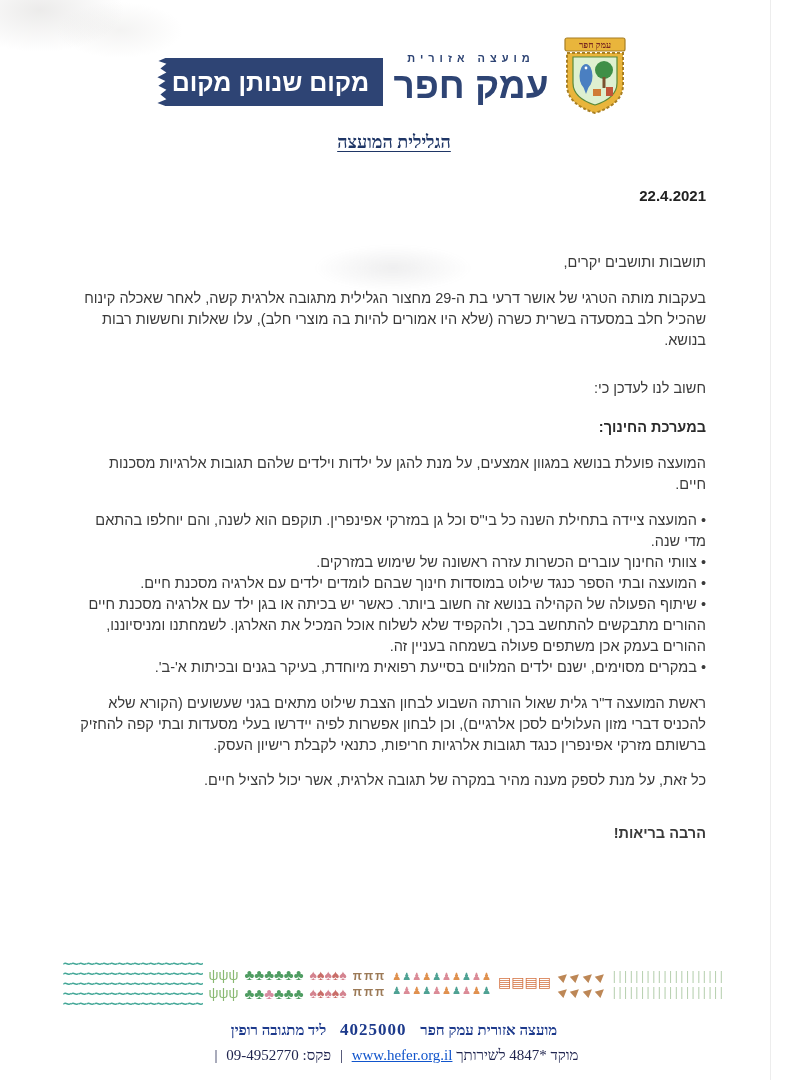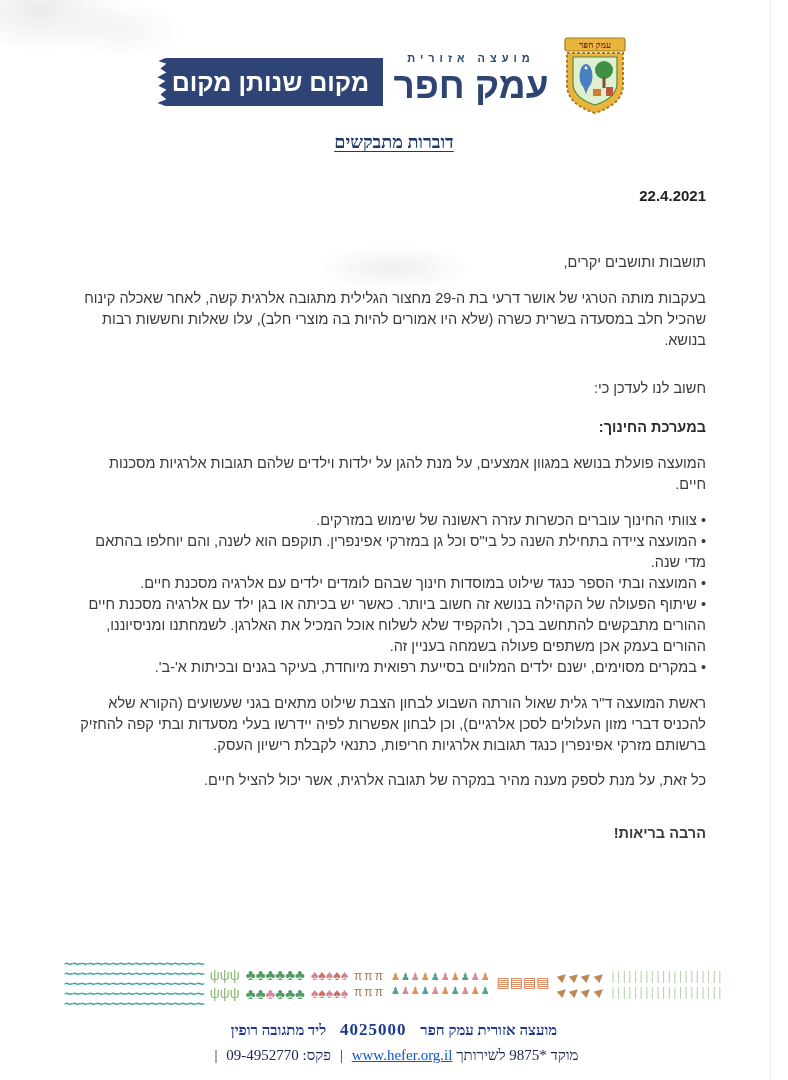--- a/index.html
+++ b/index.html
@@ -53,21 +53,21 @@
   
   .strip{
     position:absolute;left:0;right:0;bottom:64px;
     width:700px;margin:0 auto;display:flex;align-items:center;justify-content:center;gap:6px;
     direction:ltr;height:64px;overflow:hidden;
   }
   .seg{display:flex;flex-direction:column;justify-content:center;gap:4px;line-height:1;}
   .seg-row{white-space:nowrap;}
   .seg-waves{font-weight:bold;gap:0;}
   .seg-waves .seg-row{height:10px;line-height:10px;}
-  .seg-tables{letter-spacing:2px;font-weight:normal;justify-content:space-between;}
+  .seg-tables{letter-spacing:2px;font-weight:bold;justify-content:space-between;}
   .seg-people{letter-spacing:1px;}
   .seg-books{justify-content:flex-end;padding-bottom:4px;}
   .seg-planes span{display:inline-block;transform:rotate(-42deg);margin:0 2px;}
   .seg-reeds .seg-row{letter-spacing:2.5px;}
   .f-line1{
     position:absolute;left:0;right:0;bottom:40px;text-align:center;
     font-family:"Liberation Serif", serif;font-weight:bold;color:var(--footer-navy);font-size:15px;
   }
   .f-line1 .zip{font-size:17px;margin:0 10px;letter-spacing:1px;}
   .f-line2{
@@ -98,33 +98,33 @@
       <rect x="34" y="53" width="8" height="7" fill="#d07b35"></rect>
       <rect x="47" y="51" width="7" height="9" fill="#c1563a"></rect>
     </svg>
     <div class="wordmark">
       <div class="small">מועצה אזורית</div>
       <div class="big">עמק חפר</div>
     </div>
     <div class="tagline">מקום שנותן מקום</div>
   </div>
 
-  <div class="doc-title">דוברות מתבקשים</div>
+  <div class="doc-title">הגלילית המועצה</div>
 
   <div class="letter">
     <div class="date">22.4.2021</div>
     <p class="greeting">תושבות ותושבים יקרים,</p>
     <p class="intro">בעקבות מותה הטרגי של אושר דרעי בת ה-29 מחצור הגלילית מתגובה אלרגית קשה, לאחר שאכלה קינוח שהכיל חלב במסעדה בשרית כשרה (שלא היו אמורים להיות בה מוצרי חלב), עלו שאלות וחששות רבות בנושא.</p>
     <p class="update-line">חשוב לנו לעדכן כי:</p>
 
     <p class="sec-heading">במערכת החינוך:</p>
     <p class="lead">המועצה פועלת בנושא במגוון אמצעים, על מנת להגן על ילדות וילדים שלהם תגובות אלרגיות מסכנות חיים.</p>
     <div class="bullets">
+      <p class="bullet">המועצה ציידה בתחילת השנה כל בי"ס וכל גן במזרקי אפינפרין. תוקפם הוא לשנה, והם יוחלפו בהתאם מדי שנה.</p>
       <p class="bullet">צוותי החינוך עוברים הכשרות עזרה ראשונה של שימוש במזרקים.</p>
-      <p class="bullet">המועצה ציידה בתחילת השנה כל בי"ס וכל גן במזרקי אפינפרין. תוקפם הוא לשנה, והם יוחלפו בהתאם מדי שנה.</p>
       <p class="bullet">המועצה ובתי הספר כנגד שילוט במוסדות חינוך שבהם לומדים ילדים עם אלרגיה מסכנת חיים.</p>
       <p class="bullet">שיתוף הפעולה של הקהילה בנושא זה חשוב ביותר. כאשר יש בכיתה או בגן ילד עם אלרגיה מסכנת חיים ההורים מתבקשים להתחשב בכך, ולהקפיד שלא לשלוח אוכל המכיל את האלרגן. לשמחתנו ומניסיוננו, ההורים בעמק אכן משתפים פעולה בשמחה בעניין זה.</p>
       <p class="bullet">במקרים מסוימים, ישנם ילדים המלווים בסייעת רפואית מיוחדת, בעיקר בגנים ובכיתות א'-ב'.</p>
     </div>
 
     <p class="sec2-p1">ראשת המועצה ד"ר גלית שאול הורתה השבוע לבחון הצבת שילוט מתאים בגני שעשועים (הקורא שלא להכניס דברי מזון העלולים לסכן אלרגיים), וכן לבחון אפשרות לפיה יידרשו בעלי מסעדות ובתי קפה להחזיק ברשותם מזרקי אפינפרין כנגד תגובות אלרגיות חריפות, כתנאי לקבלת רישיון העסק.</p>
     <p class="sec2-p2">כל זאת, על מנת לספק מענה מהיר במקרה של תגובה אלרגית, אשר יכול להציל חיים.</p>
 
     <p class="signoff">הרבה בריאות!</p>
   </div>
@@ -170,19 +170,19 @@
       </div>
     </div>
 
   <div class="f-line1">
     <span>מועצה אזורית עמק חפר</span>
     <span class="zip">4025000</span>
     <span>ליד מתגובה רופין</span>
   </div>
 
   <div class="f-line2">
-    <span>מוקד *9875 לשירותך</span>
+    <span>מוקד *4847 לשירותך</span>
     <a href="#" class="site-link">www.hefer.org.il</a>
     <span class="sep">|</span>
     <span>פקס: 09-4952770</span>
     <span class="sep">|</span>
   </div>
 </div>
 
 </body></html>

